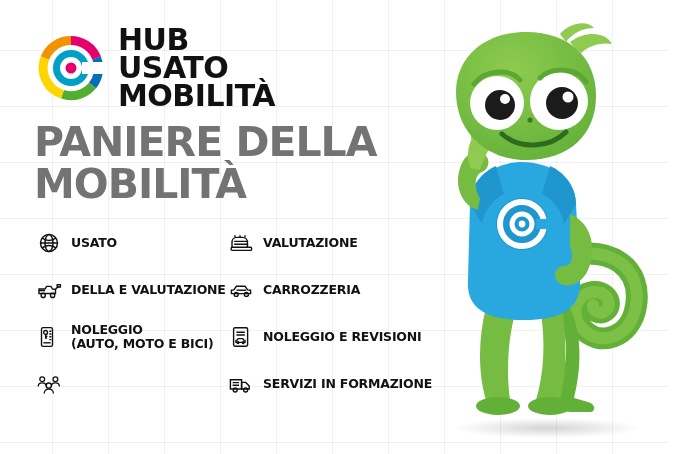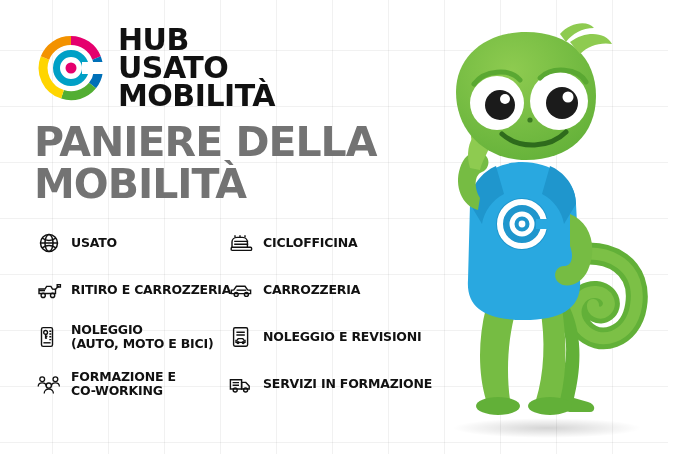--- a/index.html
+++ b/index.html
@@ -181,21 +181,21 @@
       <span class="svc-icon">
         <svg width="25" height="24" viewBox="0 0 25 24" fill="none" stroke="#111" stroke-width="1.4">
           <path d="M2 15.5h16.5v-4.2l-3-0.3-1.6-2.6H9.6L8 11H2z"></path>
           <path d="M18.5 11.3l3.4-3.3"></path>
           <path d="M20.2 6.6h3.2v2.4h-3.2z"></path>
           <circle cx="6.2" cy="17.4" r="2.1"></circle>
           <circle cx="15.6" cy="17.4" r="2.1"></circle>
           <line x1="2" y1="12.6" x2="8" y2="12.6"></line>
         </svg>
       </span>
-      <span class="svc-label">RITIRO E CARROZZERIA</span>
+      <span class="svc-label">DELLA E VALUTAZIONE</span>
     </div>
 
 
     <div class="svc">
       <span class="svc-icon">
         <svg width="24" height="24" viewBox="0 0 24 24" fill="none" stroke="#111" stroke-width="1.4">
           <rect x="4.5" y="2.6" width="11" height="18.8" rx="1.6"></rect>
           <circle cx="8.6" cy="7.4" r="1.9"></circle>
           <path d="M8.6 9.3v4.4"></path>
           <path d="M8.6 11.2h1.8M8.6 13.0h1.5"></path>
@@ -211,38 +211,36 @@
       <span class="svc-icon">
         <svg width="26" height="24" viewBox="0 0 26 24" fill="none" stroke="#111" stroke-width="1.3">
           <circle cx="6.2" cy="7.2" r="2.4"></circle>
           <path d="M2.2 14.6c0-2.3 1.8-3.8 4-3.8s4 1.5 4 3.8"></path>
           <circle cx="19.4" cy="7.2" r="2.4"></circle>
           <path d="M15.4 14.6c0-2.3 1.8-3.8 4-3.8s4 1.5 4 3.8"></path>
           <circle cx="12.8" cy="13.6" r="2.6"></circle>
           <path d="M8.2 21.4c0-2.6 2-4.4 4.6-4.4s4.6 1.8 4.6 4.4"></path>
         </svg>
       </span>
-      <span class="svc-label">FORMAZIONE E
-CO-WORKING</span>
     </div>
 
   </div>
 
   <div class="col col-right">
 
     <div class="svc">
       <span class="svc-icon">
         <svg width="25" height="24" viewBox="0 0 25 24" fill="none" stroke="#111" stroke-width="1.4">
           <path d="M3 16.4V11c0-2.6 2.2-4.6 5-4.6h5.4c2.8 0 5 2 5 4.6v5.4"></path>
           <rect x="2.2" y="16.2" width="20.4" height="3.2" rx="1"></rect>
           <path d="M6 6.4V4.2M11 6.4V4.2M16 6.4V4.2"></path>
           <path d="M5.2 10.4h14M5.2 13.2h14"></path>
         </svg>
       </span>
-      <span class="svc-label">CICLOFFICINA</span>
+      <span class="svc-label">VALUTAZIONE</span>
     </div>
 
     <div class="svc">
       <span class="svc-icon">
         <svg width="25" height="24" viewBox="0 0 25 24" fill="none" stroke="#111" stroke-width="1.4">
           <path d="M2.4 15.6v-3.4l2.4-0.3 2.6-3.6h8.6l2.6 3.6 3 0.3v3.4z"></path>
           <circle cx="7.2" cy="16.4" r="2"></circle>
           <circle cx="17.4" cy="16.4" r="2"></circle>
           <path d="M7.6 12.2h9.6"></path>
         </svg>

